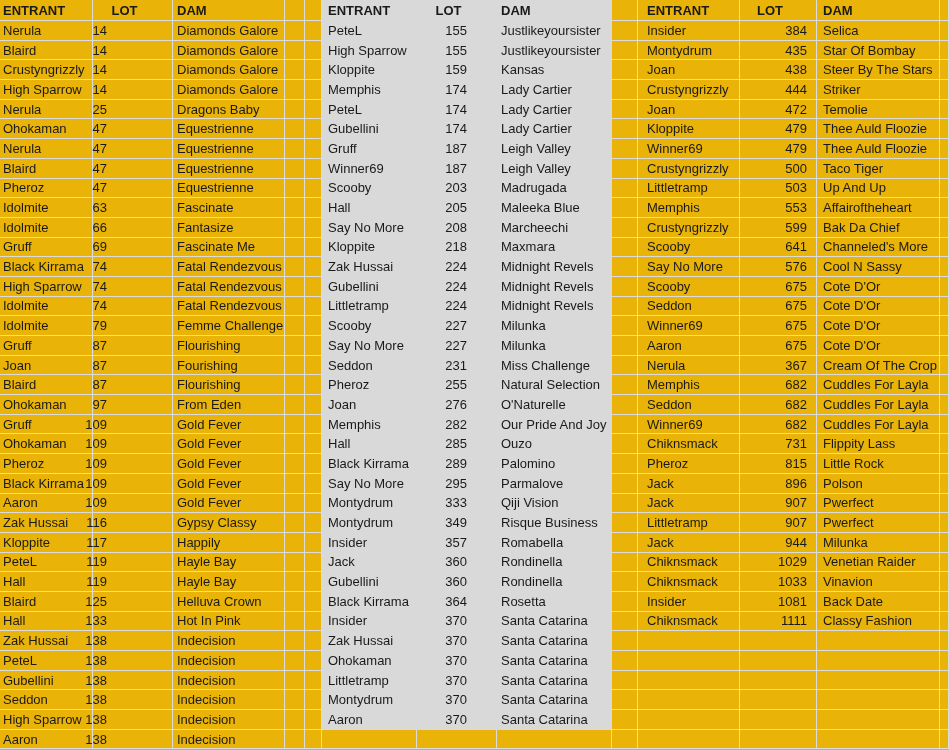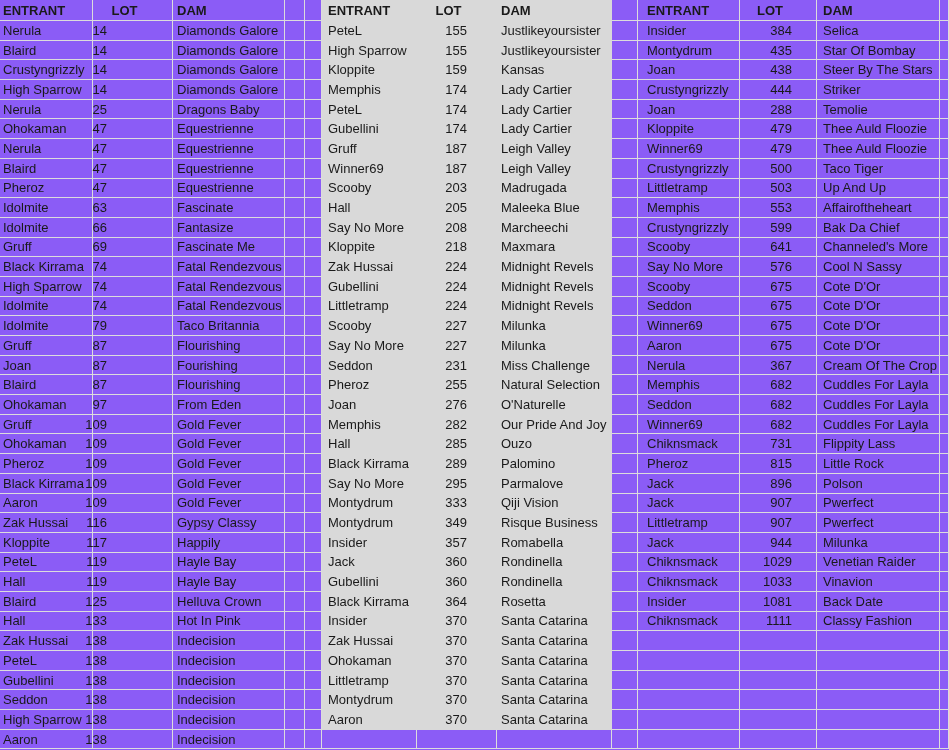--- a/index.html
+++ b/index.html
@@ -4,21 +4,21 @@
 <style>
   :root{
     --grid:#dcdcdc;
     --shaded:#d9d9d9;
     --ink:#1a1a1a;
   }
   html,body{margin:0;padding:0;background:#fff;}
   .sheet{
     position:relative;
     width:949px;height:750px;
-    background:#8b5cf6;
+    background:#eab308;
     display:grid;
     grid-template-columns:93px 80px 112px 20px 17px 95px 80px 115px 26px 102px 77px 123px 9px;
     grid-template-rows:21px repeat(37,19.7px);
     font-family:"Liberation Sans",sans-serif;
     font-size:13px;
     color:var(--ink);
     overflow:hidden;
   }
   .cell{
     box-sizing:border-box;
@@ -38,21 +38,21 @@
   .cell.header{font-weight:bold;}
   .c-entrant.g0{padding-left:3px;}
   .c-entrant.g1{padding-left:6px;}
   .c-entrant.g2{padding-left:9px;}
   .c-dam.g0{padding-left:4px;}
   .c-dam.g1{padding-left:4px;}
   .c-dam.g2{padding-left:6px;}
   .c-lot{justify-content:flex-end;}
   .c-lot.g0{padding-right:65px;}
   .c-lot.g1{padding-right:29px;}
-  .c-lot.g2{padding-right:24px;}
+  .c-lot.g2{padding-right:9px;}
   .cell.header.c-lot{justify-content:center;padding-right:16px;}
 </style>
 </head>
 <body>
 
 <div class="sheet">
     <div class="cell c-entrant g0 header">ENTRANT</div>
     <div class="cell c-lot g0 header">LOT</div>
     <div class="cell c-dam g0 header">DAM</div>
     <div class="cell"></div>
@@ -120,21 +120,21 @@
     <div class="cell c-entrant g0">Nerula</div>
     <div class="cell c-lot g0">25</div>
     <div class="cell c-dam g0">Dragons Baby</div>
     <div class="cell"></div>
     <div class="cell"></div>
     <div class="cell c-entrant g1 shaded">PeteL</div>
     <div class="cell c-lot g1 shaded">174</div>
     <div class="cell c-dam g1 shaded">Lady Cartier</div>
     <div class="cell"></div>
     <div class="cell c-entrant g2">Joan</div>
-    <div class="cell c-lot g2">288</div>
+    <div class="cell c-lot g2">472</div>
     <div class="cell c-dam g2">Temolie</div>
     <div class="cell"></div>
     <div class="cell c-entrant g0">Ohokaman</div>
     <div class="cell c-lot g0">47</div>
     <div class="cell c-dam g0">Equestrienne</div>
     <div class="cell"></div>
     <div class="cell"></div>
     <div class="cell c-entrant g1 shaded">Gubellini</div>
     <div class="cell c-lot g1 shaded">174</div>
     <div class="cell c-dam g1 shaded">Lady Cartier</div>
@@ -255,21 +255,21 @@
     <div class="cell c-entrant g1 shaded">Littletramp</div>
     <div class="cell c-lot g1 shaded">224</div>
     <div class="cell c-dam g1 shaded">Midnight Revels</div>
     <div class="cell"></div>
     <div class="cell c-entrant g2">Seddon</div>
     <div class="cell c-lot g2">675</div>
     <div class="cell c-dam g2">Cote D'Or</div>
     <div class="cell"></div>
     <div class="cell c-entrant g0">Idolmite</div>
     <div class="cell c-lot g0">79</div>
-    <div class="cell c-dam g0">Taco Britannia</div>
+    <div class="cell c-dam g0">Femme Challenge</div>
     <div class="cell"></div>
     <div class="cell"></div>
     <div class="cell c-entrant g1 shaded">Scooby</div>
     <div class="cell c-lot g1 shaded">227</div>
     <div class="cell c-dam g1 shaded">Milunka</div>
     <div class="cell"></div>
     <div class="cell c-entrant g2">Winner69</div>
     <div class="cell c-lot g2">675</div>
     <div class="cell c-dam g2">Cote D'Or</div>
     <div class="cell"></div>

